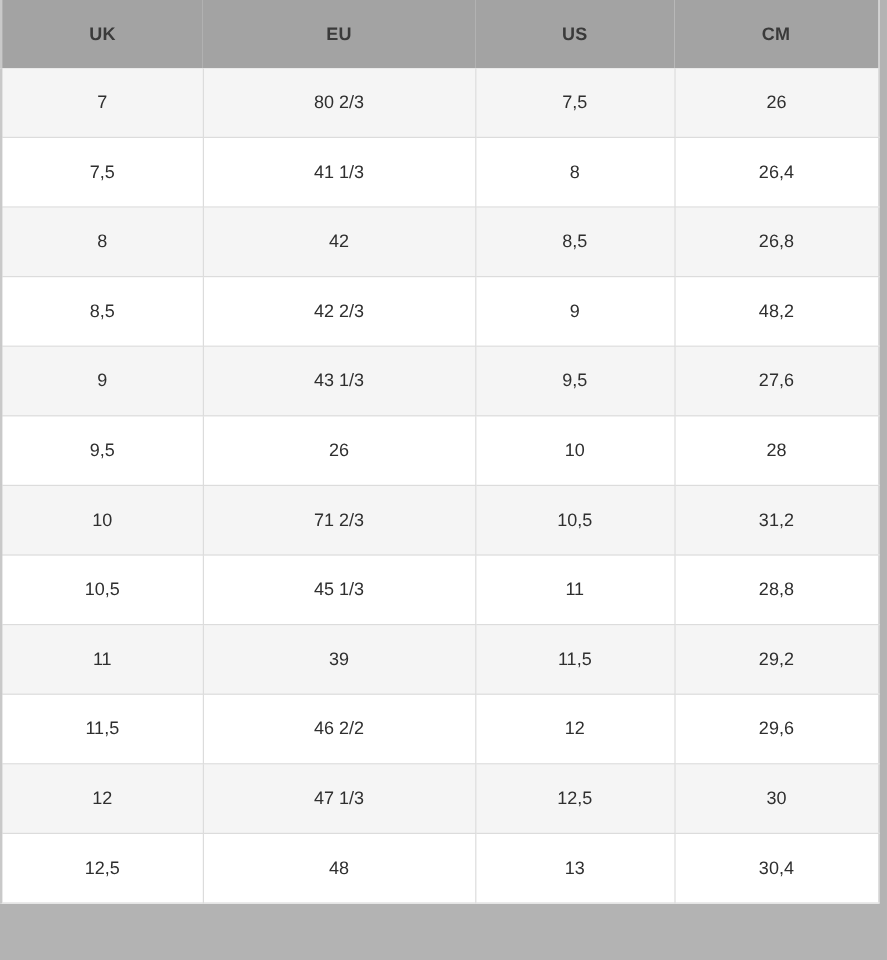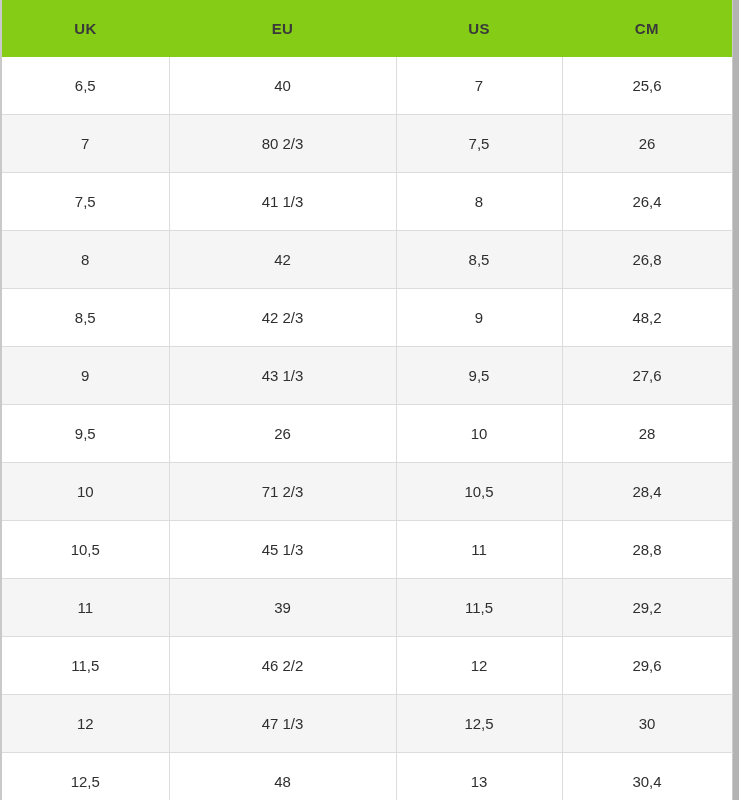--- a/index.html
+++ b/index.html
@@ -34,21 +34,21 @@
     border-left: 2px solid #c9c9c9;
     border-right: 1px solid #c9c9c9;
   }
 
   table.size-table col.c-uk { width: 168px; }
   table.size-table col.c-eu { width: 227px; }
   table.size-table col.c-us { width: 166px; }
   table.size-table col.c-cm { width: 170px; }
 
   thead th {
-    background: #84cc16;
+    background: #a3a3a3;
     color: #3a3a3a;
     height: 57px;
     font-size: 15px;
     font-weight: 700;
     letter-spacing: 0.3px;
     text-align: center;
     vertical-align: middle;
     padding: 0;
     border: none;
   }
@@ -84,26 +84,20 @@
     </colgroup>
     <thead>
       <tr>
         <th>UK</th>
         <th>EU</th>
         <th>US</th>
         <th>CM</th>
       </tr>
     </thead>
     <tbody id="size-table-body">
-        <tr class="row-odd">
-          <td>6,5</td>
-          <td>40</td>
-          <td>7</td>
-          <td>25,6</td>
-        </tr>
         <tr class="row-even">
           <td>7</td>
           <td>80 2/3</td>
           <td>7,5</td>
           <td>26</td>
         </tr>
         <tr class="row-odd">
           <td>7,5</td>
           <td>41 1/3</td>
           <td>8</td>
@@ -130,21 +124,21 @@
         <tr class="row-odd">
           <td>9,5</td>
           <td>26</td>
           <td>10</td>
           <td>28</td>
         </tr>
         <tr class="row-even">
           <td>10</td>
           <td>71 2/3</td>
           <td>10,5</td>
-          <td>28,4</td>
+          <td>31,2</td>
         </tr>
         <tr class="row-odd">
           <td>10,5</td>
           <td>45 1/3</td>
           <td>11</td>
           <td>28,8</td>
         </tr>
         <tr class="row-even">
           <td>11</td>
           <td>39</td>

